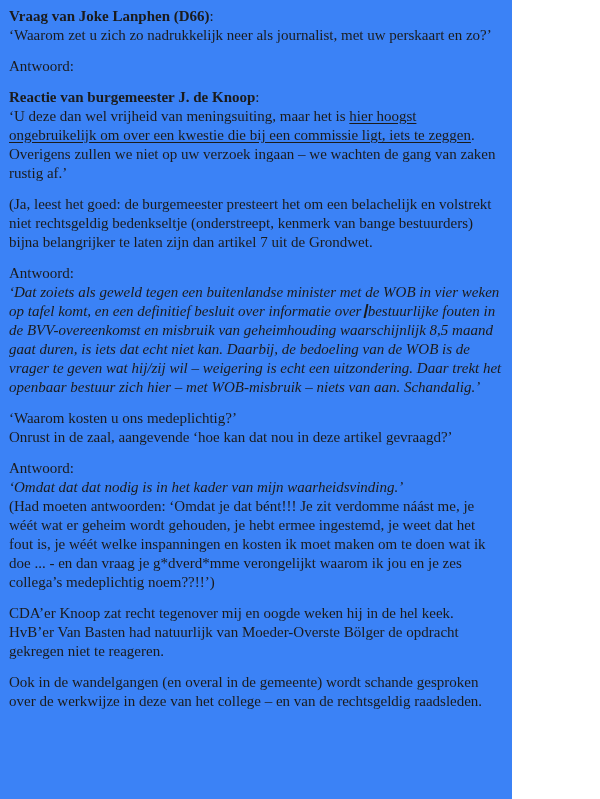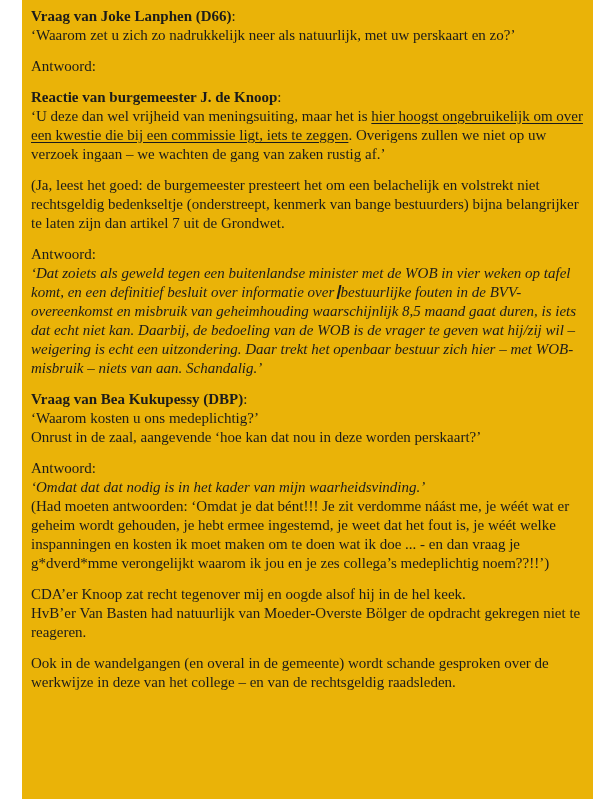--- a/index.html
+++ b/index.html
@@ -7,29 +7,28 @@
     padding: 0;
     background: #ffffff;
   }
   body {
     width: 600px;
     height: 799px;
     overflow: hidden;
   }
   .page {
     box-sizing: border-box;
-    width: 571px;
+    width: 512px;
     min-height: 799px;
-    background: #eab308;
+    background: #3b82f6;
     font-family: "Liberation Serif", "DejaVu Serif", serif;
     font-size: 15px;
     line-height: 19px;
     color: #1b1b1b;
     padding: 7px 10px 0 9px;
-    margin-left: 22px;
     -webkit-font-smoothing: antialiased;
   }
   .para { margin: 0 0 12px 0; }
   .para:last-child { margin-bottom: 0; }
   .line { min-height: 19px; }
   .b { font-weight: bold; }
   .i { font-style: italic; }
   .u { text-decoration: underline; text-underline-offset: 2px; }
   .caret {
     display: inline-block;
@@ -41,47 +40,46 @@
     margin-right: 1px;
   }
 </style>
 </head>
 <body>
 
 <div class="page">
   <div id="doc">
       <div class="para">
         <div class="line"><span class="b">Vraag van Joke Lanphen (D66)</span><span class="">:</span></div>
-        <div class="line"><span class="">‘Waarom zet u zich zo nadrukkelijk neer als natuurlijk, met uw perskaart en zo?’</span></div>
+        <div class="line"><span class="">‘Waarom zet u zich zo nadrukkelijk neer als journalist, met uw perskaart en zo?’</span></div>
       </div>
       <div class="para">
         <div class="line"><span class="">Antwoord:</span></div>
       </div>
       <div class="para">
         <div class="line"><span class="b">Reactie van burgemeester J. de Knoop</span><span class="">:</span></div>
         <div class="line"><span class="">‘U deze dan wel vrijheid van meningsuiting, maar het is </span><span class="u">hier hoogst ongebruikelijk om over een kwestie die bij een commissie ligt, iets te zeggen</span><span class="">. Overigens zullen we niet op uw verzoek ingaan – we wachten de gang van zaken rustig af.’</span></div>
       </div>
       <div class="para">
         <div class="line"><span class="">(Ja, leest het goed: de burgemeester presteert het om een belachelijk en volstrekt niet rechtsgeldig bedenkseltje (onderstreept, kenmerk van bange bestuurders) bijna belangrijker te laten zijn dan artikel 7 uit de Grondwet.</span></div>
       </div>
       <div class="para">
         <div class="line"><span class="">Antwoord:</span></div>
         <div class="line"><span class="i">‘Dat zoiets als geweld tegen een buitenlandse minister met de WOB in vier weken op tafel komt, en een definitief besluit over informatie over </span><span class="caret"></span><span class="i">bestuurlijke fouten in de BVV-overeenkomst en misbruik van geheimhouding waarschijnlijk 8,5 maand gaat duren, is iets dat echt niet kan. Daarbij, de bedoeling van de WOB is de vrager te geven wat hij/zij wil – weigering is echt een uitzondering. Daar trekt het openbaar bestuur zich hier – met WOB-misbruik – niets van aan. Schandalig.’</span></div>
       </div>
       <div class="para">
-        <div class="line"><span class="b">Vraag van Bea Kukupessy (DBP)</span><span class="">:</span></div>
         <div class="line"><span class="">‘Waarom kosten u ons medeplichtig?’</span></div>
-        <div class="line"><span class="">Onrust in de zaal, aangevende ‘hoe kan dat nou in deze worden perskaart?’</span></div>
+        <div class="line"><span class="">Onrust in de zaal, aangevende ‘hoe kan dat nou in deze artikel gevraagd?’</span></div>
       </div>
       <div class="para">
         <div class="line"><span class="">Antwoord:</span></div>
         <div class="line"><span class="i">‘Omdat dat dat nodig is in het kader van mijn waarheidsvinding.’</span></div>
         <div class="line"><span class="">(Had moeten antwoorden: ‘Omdat je dat bént!!! Je zit verdomme náást me, je wéét wat er geheim wordt gehouden, je hebt ermee ingestemd, je weet dat het fout is, je wéét welke inspanningen en kosten ik moet maken om te doen wat ik doe ... - en dan vraag je g*dverd*mme verongelijkt waarom ik jou en je zes collega’s medeplichtig noem??!!’)</span></div>
       </div>
       <div class="para">
-        <div class="line"><span class="">CDA’er Knoop zat recht tegenover mij en oogde alsof hij in de hel keek.</span></div>
+        <div class="line"><span class="">CDA’er Knoop zat recht tegenover mij en oogde weken hij in de hel keek.</span></div>
         <div class="line"><span class="">HvB’er Van Basten had natuurlijk van Moeder-Overste Bölger de opdracht gekregen niet te reageren.</span></div>
       </div>
       <div class="para">
         <div class="line"><span class="">Ook in de wandelgangen (en overal in de gemeente) wordt schande gesproken over de werkwijze in deze van het college – en van de rechtsgeldig raadsleden.</span></div>
       </div>
     </div>
 </div>
 
 </body></html>

